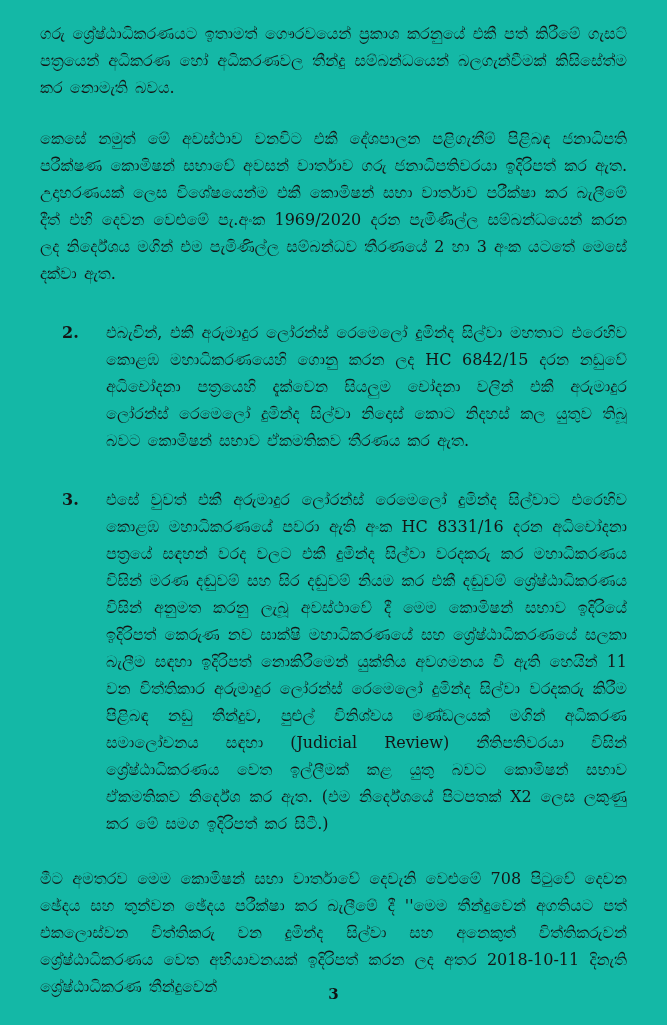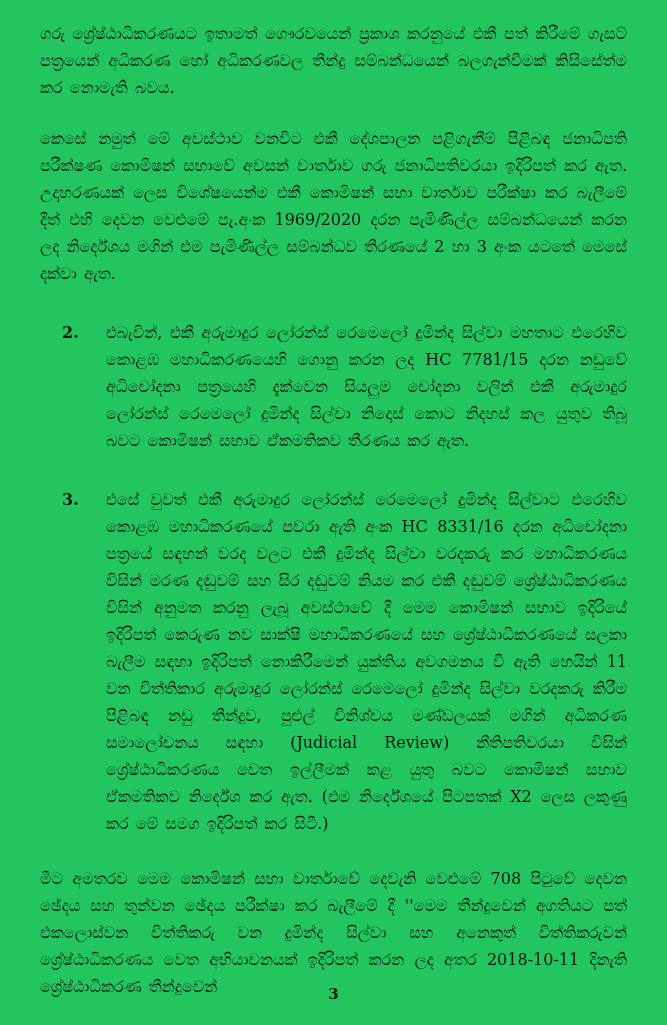--- a/index.html
+++ b/index.html
@@ -4,21 +4,21 @@
 <style>
   html, body {
     margin: 0;
     padding: 0;
     background: #ffffff;
   }
   .page {
     position: relative;
     width: 667px;
     height: 1025px;
-    background: #22c55e;
+    background: #14b8a6;
     overflow: hidden;
     box-sizing: border-box;
     padding: 20px 40px 0 40px;
     font-family: "DejaVu Serif", "Liberation Serif", serif;
     color: #151515;
   }
   .para {
     font-size: 16px;
     line-height: 27px;
     text-align: justify;
@@ -61,21 +61,21 @@
 
 <div class="page">
 
   <p class="para">ගරු ශ්‍රේෂ්ඨාධිකරණයට ඉතාමත් ගෞරවයෙන් ප්‍රකාශ කරනුයේ එකී පත් කිරීමේ ගැසට් පත්‍රයෙන් අධිකරණ හෝ අධිකරණවල තීන්දු සම්බන්ධයෙන් බලගැන්වීමක් කිසිසේත්ම කර නොමැති බවය.</p>
 
 
   <p class="para">කෙසේ නමුත් මේ අවස්ථාව වනවිට එකී දේශපාලන පළිගැනීම් පිළිබඳ ජනාධිපති පරීක්ෂණ කොමිෂන් සභාවේ අවසන් වාර්තාව ගරු ජනාධිපතිවරයා ඉදිරිපත් කර ඇත. උදාහරණයක් ලෙස විශේෂයෙන්ම එකී කොමිෂන් සභා වාර්තාව පරීක්ෂා කර බැලීමේ දීත් එහි දෙවන වෙළුමේ පැ.අංක 1969/2020 දරන පැමිණිල්ල සම්බන්ධයෙන් කරන ලද නිර්දේශය මගින් එම පැමිණිල්ල සම්බන්ධව තීරණයේ 2 හා 3 අංක යටතේ මෙසේ දක්වා ඇත.</p>
 
   <div class="numbered-item">
     <span class="item-number">2.</span>
-    <div class="item-body">එබැවින්, එකී අරුමාදුර ලෝරන්ස් රෙමෙලෝ දුමින්ද සිල්වා මහතාට එරෙහිව කොළඹ මහාධිකරණයෙහි ගොනු කරන ලද HC 7781/15 දරන නඩුවේ අධිචෝදනා පත්‍රයෙහි දැක්වෙන සියලුම චෝදනා වලින් එකී අරුමාදුර ලෝරන්ස් රෙමෙලෝ දුමින්ද සිල්වා නිදොස් කොට නිදහස් කල යුතුව තිබූ බවට කොමිෂන් සභාව ඒකමතිකව තීරණය කර ඇත.</div>
+    <div class="item-body">එබැවින්, එකී අරුමාදුර ලෝරන්ස් රෙමෙලෝ දුමින්ද සිල්වා මහතාට එරෙහිව කොළඹ මහාධිකරණයෙහි ගොනු කරන ලද HC 6842/15 දරන නඩුවේ අධිචෝදනා පත්‍රයෙහි දැක්වෙන සියලුම චෝදනා වලින් එකී අරුමාදුර ලෝරන්ස් රෙමෙලෝ දුමින්ද සිල්වා නිදොස් කොට නිදහස් කල යුතුව තිබූ බවට කොමිෂන් සභාව ඒකමතිකව තීරණය කර ඇත.</div>
   </div>
 
   <div class="numbered-item">
     <span class="item-number">3.</span>
     <div class="item-body">එසේ වුවත් එකී අරුමාදුර ලෝරන්ස් රෙමෙලෝ දුමින්ද සිල්වාට එරෙහිව කොළඹ මහාධිකරණයේ පවරා ඇති අංක HC 8331/16 දරන අධිචෝදනා පත්‍රයේ සඳහන් වරද වලට එකී දුමින්ද සිල්වා වරදකරු කර මහාධිකරණය විසින් මරණ දඬුවම් සහ සිර දඬුවම් නියම කර එකී දඬුවම් ශ්‍රේෂ්ඨාධිකරණය විසින් අනුමත කරනු ලැබූ අවස්ථාවේ දී මෙම කොමිෂන් සභාව ඉදිරියේ ඉදිරිපත් කෙරුණ නව සාක්ෂි මහාධිකරණයේ සහ ශ්‍රේෂ්ඨාධිකරණයේ සලකා බැලීම සඳහා ඉදිරිපත් නොකිරීමෙන් යුක්තිය අවගමනය වී ඇති හෙයින් 11 වන විත්තිකාර අරුමාදුර ලෝරන්ස් රෙමෙලෝ දුමින්ද සිල්වා වරදකරු කිරීම පිළිබඳ නඩු තීන්දුව, පුළුල් විනිශ්චය මණ්ඩලයක් මගින් අධිකරණ සමාලෝචනය සඳහා (Judicial Review) නීතිපතිවරයා විසින් ශ්‍රේෂ්ඨාධිකරණය වෙත ඉල්ලීමක් කළ යුතු බවට කොමිෂන් සභාව ඒකමතිකව නිර්දේශ කර ඇත. (එම නිර්දේශයේ පිටපතක් X2 ලෙස ලකුණු කර මේ සමග ඉදිරිපත් කර සිටී.)</div>
   </div>
 
   <p class="para">මීට අමතරව මෙම කොමිෂන් සභා වාර්තාවේ දෙවැනි වෙළුමේ 708 පිටුවේ දෙවන ඡේදය සහ තුන්වන ඡේදය පරීක්ෂා කර බැලීමේ දී ''මෙම තීන්දුවෙන් අගතියට පත් එකලොස්වන විත්තිකරු වන දුමින්ද සිල්වා සහ අනෙකුත් විත්තිකරුවන් ශ්‍රේෂ්ඨාධිකරණය වෙත අභියාචනයක් ඉදිරිපත් කරන ලද අතර 2018-10-11 දිනැති ශ්‍රේෂ්ඨාධිකරණ තීන්දුවෙන්</p>
 
   <div class="page-number">3</div>

